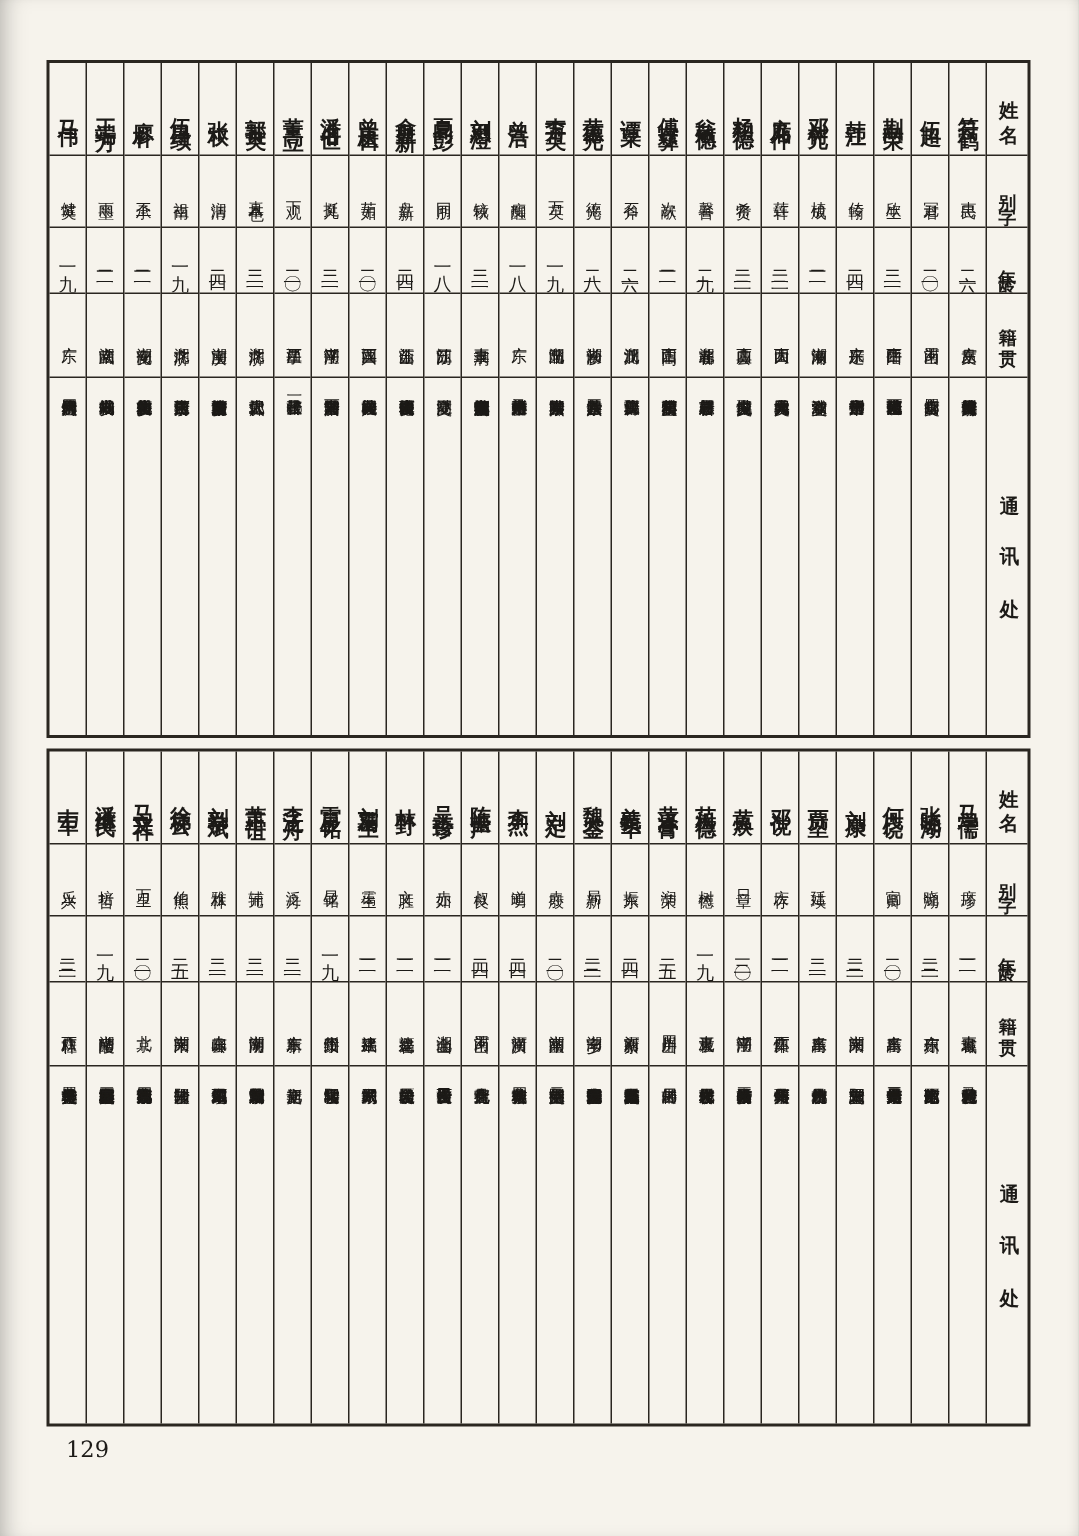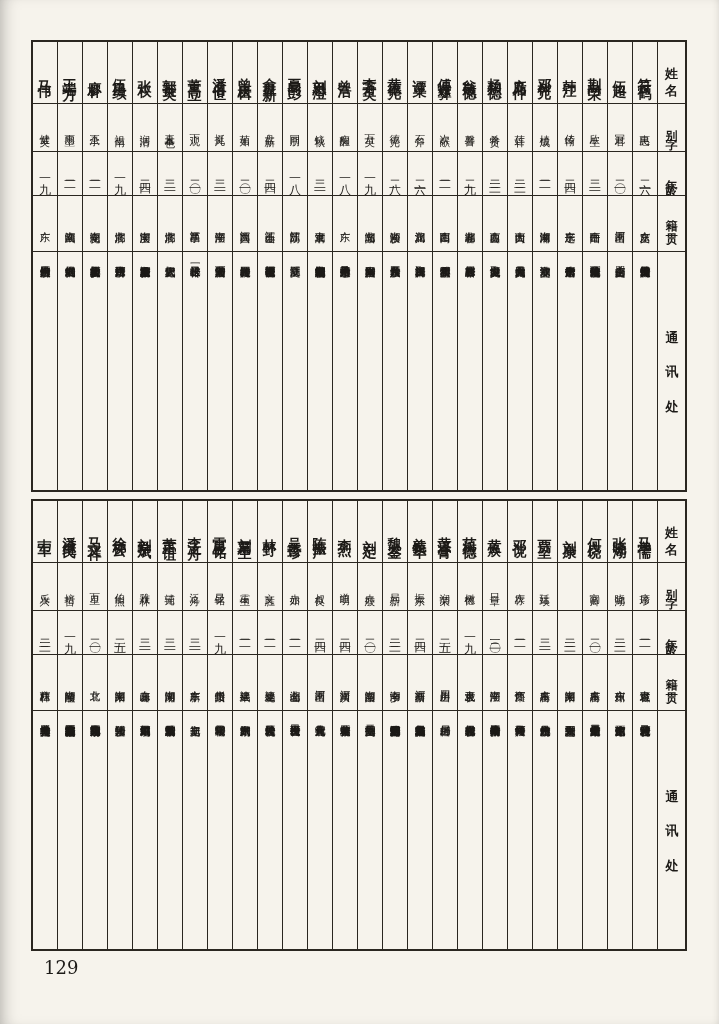--- a/index.html
+++ b/index.html
@@ -89,21 +89,21 @@
   .hcell{ font-weight:bold; }
   .hcell.name{ letter-spacing:16px; font-size:13px; }
   .hcell.courtesy{ letter-spacing:8px; font-size:12px; }
   .hcell.age{ letter-spacing:5px; font-size:12px; }
   .hcell.native{ letter-spacing:14px; font-size:12px; }
   .hcell.address{ letter-spacing:35px; font-size:13px; justify-content:center; padding-top:0; }
   .page-number{
     position:absolute;
     left:44px;top:957px;
     font-family:"DejaVu Serif",serif;
-    font-size:18px;
+    font-size:15px;
     color:var(--ink);
   }
 </style>
 </head>
 <body>
 
 <div class="page">
   <div class="sheet">
     <div class="vtable" id="table-0">
         <div class="col header-col">

